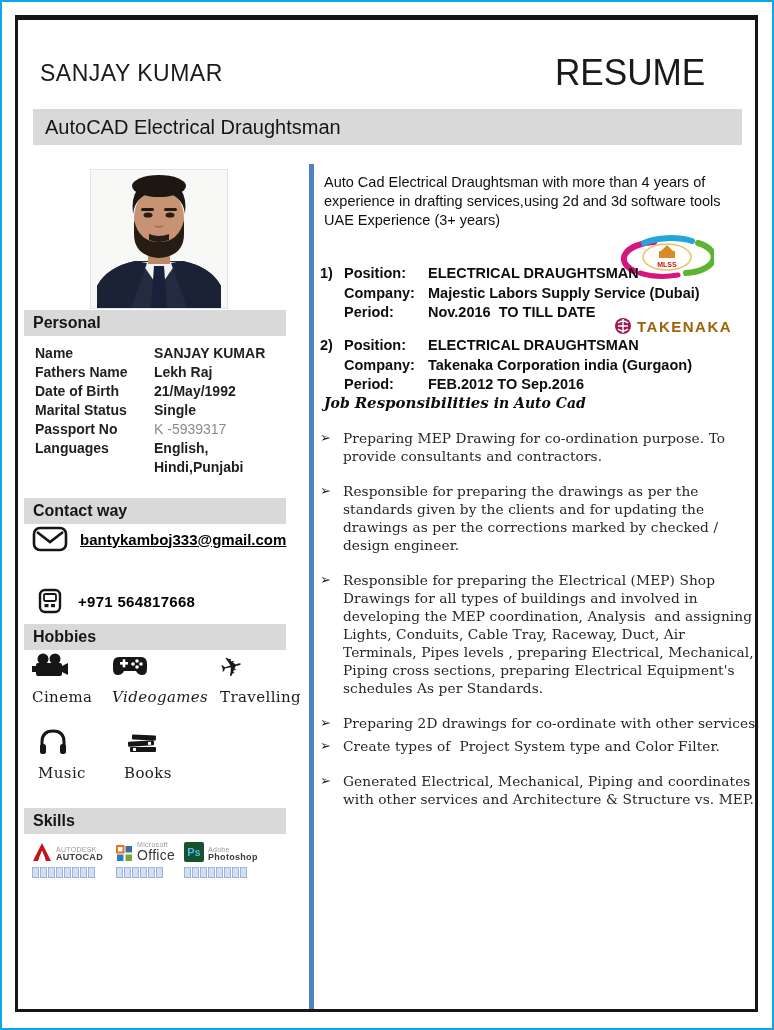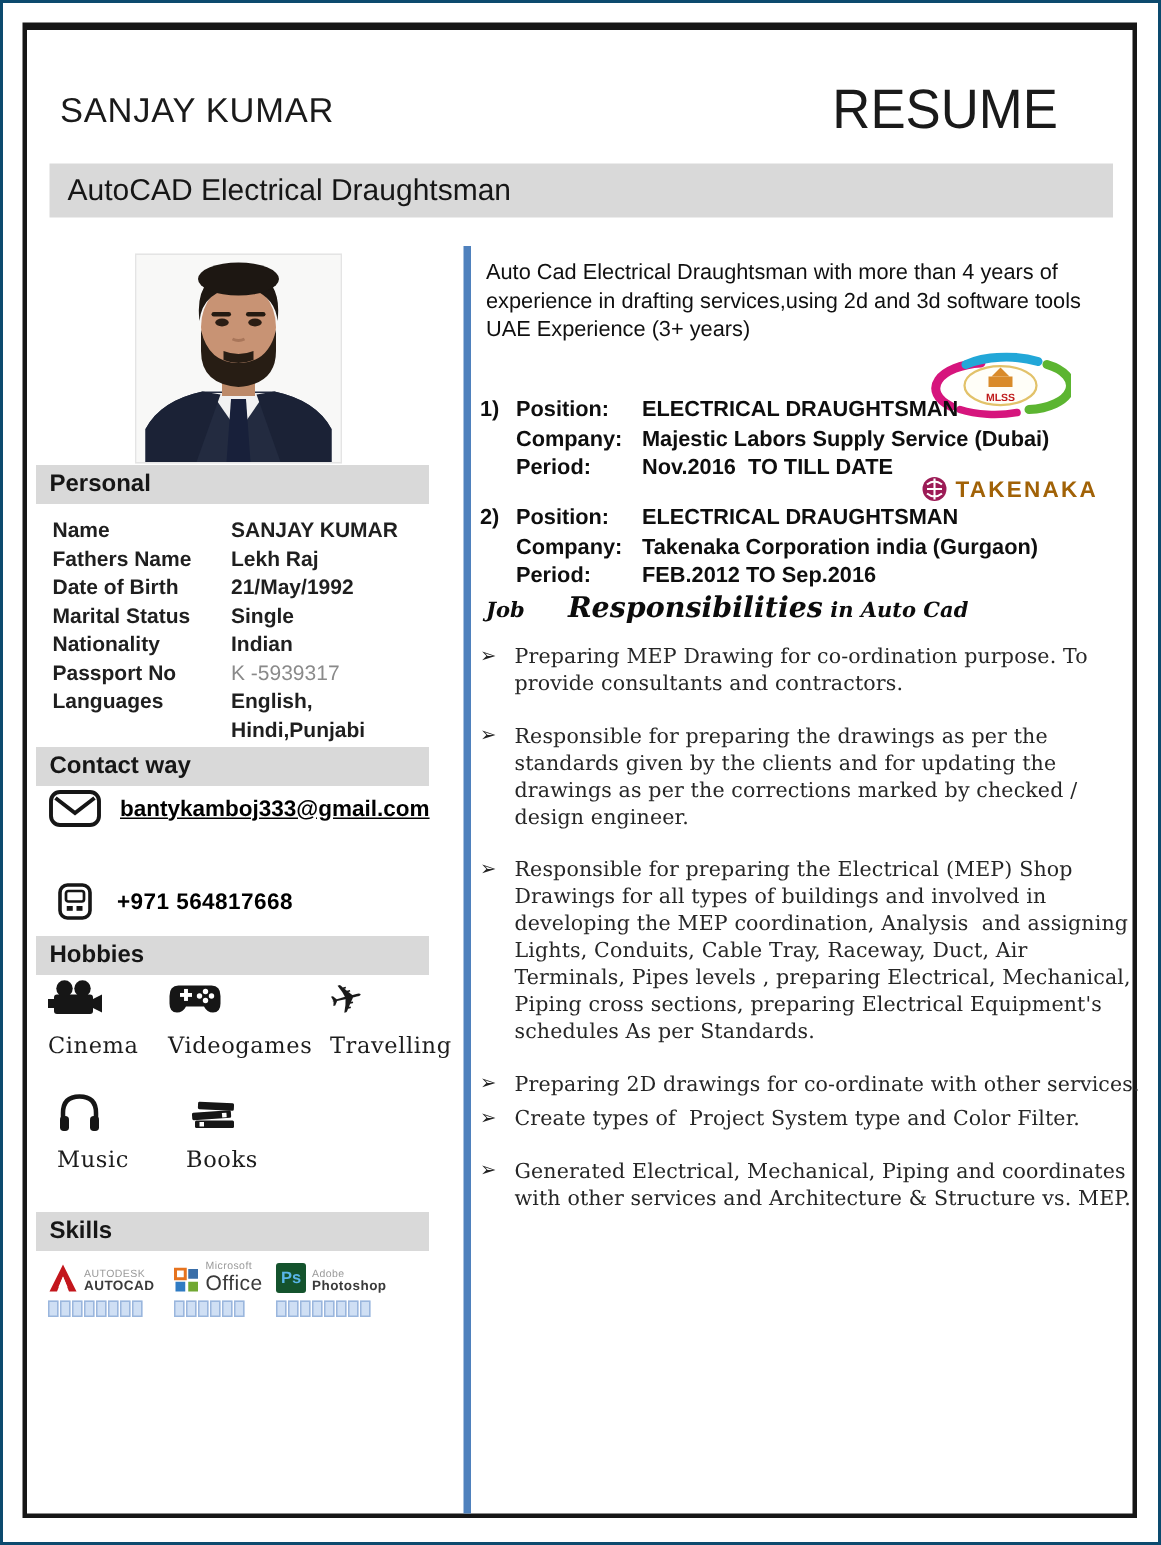--- a/index.html
+++ b/index.html
@@ -1,18 +1,18 @@
 <!DOCTYPE html>
 <html><head>
 <meta charset="utf-8">
 <style>
   html,body{margin:0;padding:0;background:#fff;}
   .page{
     position:relative;width:774px;height:1030px;background:#fff;
-    border:2px solid #0c4a6e;box-sizing:border-box;overflow:hidden;
+    border:2px solid #0ea5e9;box-sizing:border-box;overflow:hidden;
     font-family:"Liberation Sans",sans-serif;color:#111;
   }
   .frame{
     position:absolute;left:13px;top:13px;width:743px;height:997px;
     border:3px solid #161616;border-top-width:5px;box-sizing:border-box;
   }
   
   .header-name{position:absolute;left:38px;top:58px;font-size:23px;font-weight:500;letter-spacing:.5px;color:#1a1a1a;}
   .header-resume{position:absolute;right:67px;top:50px;font-size:37px;font-weight:500;color:#1a1a1a;transform:scaleX(.95);transform-origin:right;}
   .title-bar{position:absolute;left:31px;top:107px;width:709px;height:36px;background:#d9d9d9;display:flex;align-items:center;}
@@ -28,21 +28,21 @@
   .prow.passport .pval{color:#8a8a8a;font-weight:400;font-family:"Liberation Sans",sans-serif;}
   .contact-row{position:absolute;display:flex;align-items:center;}
   .c-email{left:30px;top:524px;}
   .c-phone1{left:36px;top:558px;margin-top:28px;}
   .c-phone2{left:36px;top:590px;}
   .c-email .ctext{margin-left:12px;font-size:15px;font-weight:700;text-decoration:underline;color:#000;}
   .c-phone1 .ctext,.c-phone2 .ctext{margin-left:16px;font-size:15px;font-weight:700;color:#000;letter-spacing:.3px;}
   .hobby{position:absolute;text-align:left;}
   .hobby .hicon{height:32px;display:flex;align-items:center;}
   .hobby .hlabel{margin-top:6px;font-family:"DejaVu Serif",serif;font-size:15px;color:#1c1c1c;letter-spacing:.4px;}
-  .h-cinema{left:30px;top:648px;} .h-video{left:110px;top:648px;} .h-travel{left:218px;top:648px;}
+  .h-cinema{left:30px;top:648px;} .h-video{left:110px;top:648px;font-style:italic;} .h-travel{left:218px;top:648px;}
   .h-music{left:36px;top:724px;} .h-books{left:122px;top:724px;}
   .plane-glyph{font-family:"DejaVu Sans",sans-serif;font-size:27px;color:#1a1a1a;display:inline-block;transform:rotate(-14deg);}
   .skill{position:absolute;top:836px;}
   .sk-autocad{left:30px;} .sk-office{left:114px;} .sk-photoshop{left:182px;}
   .skill .logo-row{display:flex;align-items:flex-end;height:24px;}
   .brand-2line{margin-left:4px;line-height:1;}
   .brand-top{font-size:7px;color:#9a9a9a;letter-spacing:.3px;}
   .brand-bottom{font-size:9px;font-weight:700;color:#3a3a3a;letter-spacing:.3px;}
   .office-bottom{font-size:14px;font-weight:400;color:#3a3a3a;}
   .ps-badge{width:20px;height:20px;background:#14532d;color:#59b6e8;font-size:11px;font-weight:700;display:flex;align-items:center;justify-content:center;border-radius:2px;}
@@ -56,21 +56,21 @@
   .uae-line{margin-top:0;}
   .mlss{position:absolute;left:618px;top:233px;width:94px;height:48px;}
   .exp{position:absolute;width:436px;font-size:14.5px;line-height:19.5px;color:#0e0e0e;}
   .exp1{left:318px;top:262px;} .exp2{left:318px;top:334px;}
   .exp .erow{display:grid;grid-template-columns:24px 84px 1fr;}
   .exp .enum,.exp .elabel,.exp .evalue{font-weight:700;}
   .exp .evalue{white-space:pre-wrap;}
   .takenaka{position:absolute;left:612px;top:315px;display:flex;align-items:center;}
   .takenaka .tk-text{margin-left:5px;font-size:15px;font-weight:700;color:#a16207;letter-spacing:1.5px;}
   .resp-heading{position:absolute;left:322px;top:392px;font-family:"DejaVu Serif",serif;font-style:italic;font-weight:700;color:#0c0c0c;font-size:14px;}
-  .resp-heading .big{font-size:19px;margin-left:24px;}
+  .resp-heading .big{font-size:15px;}
   .bullets{position:absolute;left:318px;top:427px;width:440px;margin:0;padding:0;list-style:none;}
   .bullets li{display:grid;grid-template-columns:23px 1fr;margin-bottom:17px;}
   .bullets li:nth-child(5){margin-top:-12px;}
   .bullets .marker{font-family:"DejaVu Sans",sans-serif;font-size:13px;color:#222;line-height:18px;}
   .bullets .btext{font-family:"DejaVu Serif",serif;font-size:13.7px;line-height:18px;color:#262626;letter-spacing:.1px;white-space:pre-wrap;}
 </style>
 </head>
 <body>
 
 <div class="page">
@@ -117,24 +117,20 @@
       <span class="pval">Lekh Raj</span>
     </div>
     <div class="prow">
       <span>Date of Birth</span>
       <span class="pval">21/May/1992</span>
     </div>
     <div class="prow">
       <span>Marital Status</span>
       <span class="pval">Single</span>
     </div>
-    <div class="prow">
-      <span>Nationality</span>
-      <span class="pval">Indian</span>
-    </div>
     <div class="prow passport">
       <span>Passport No</span>
       <span class="pval">K -5939317</span>
     </div>
     <div class="prow">
       <span>Languages</span>
       <span class="pval">English, Hindi,Punjabi</span>
     </div>
   </div>
 

